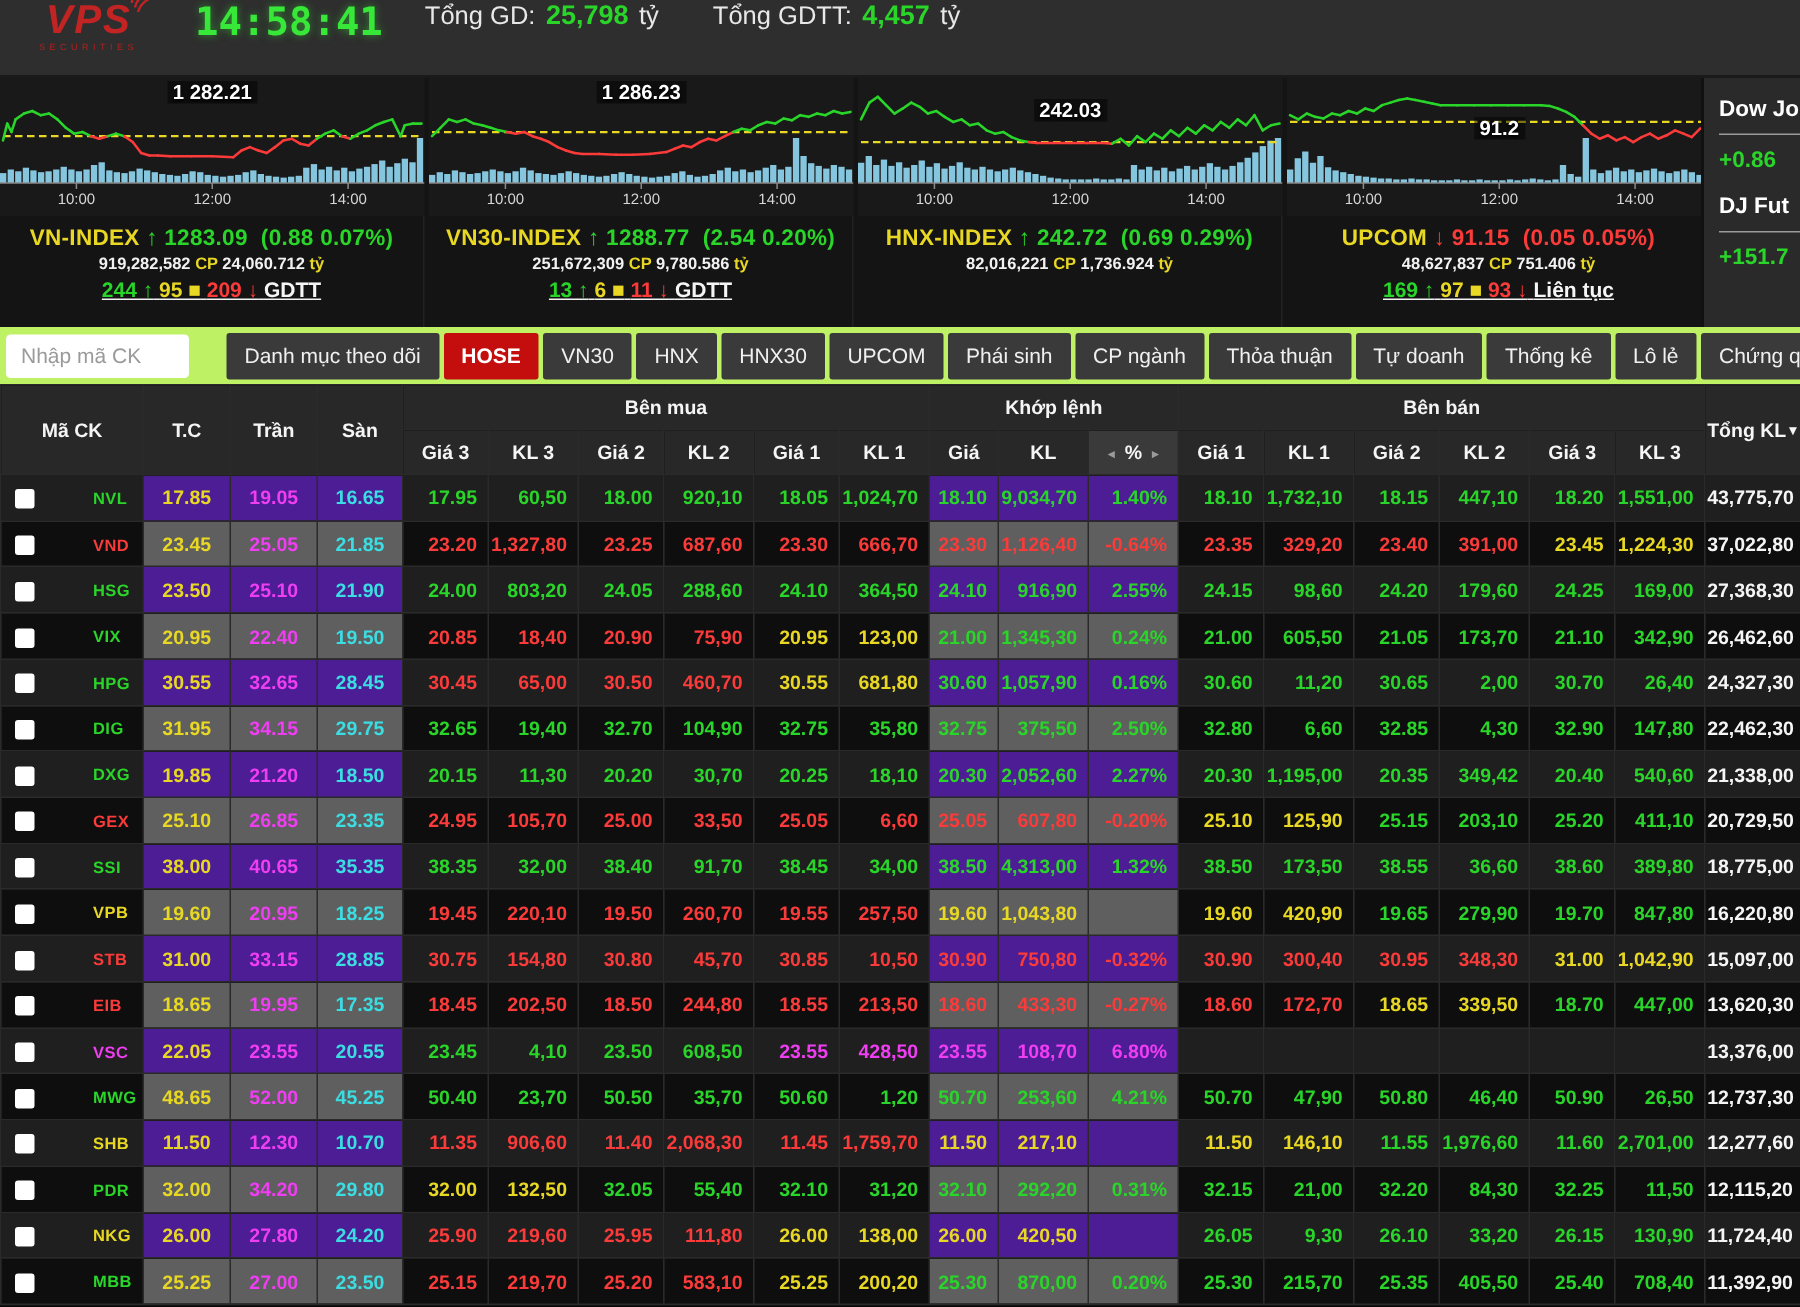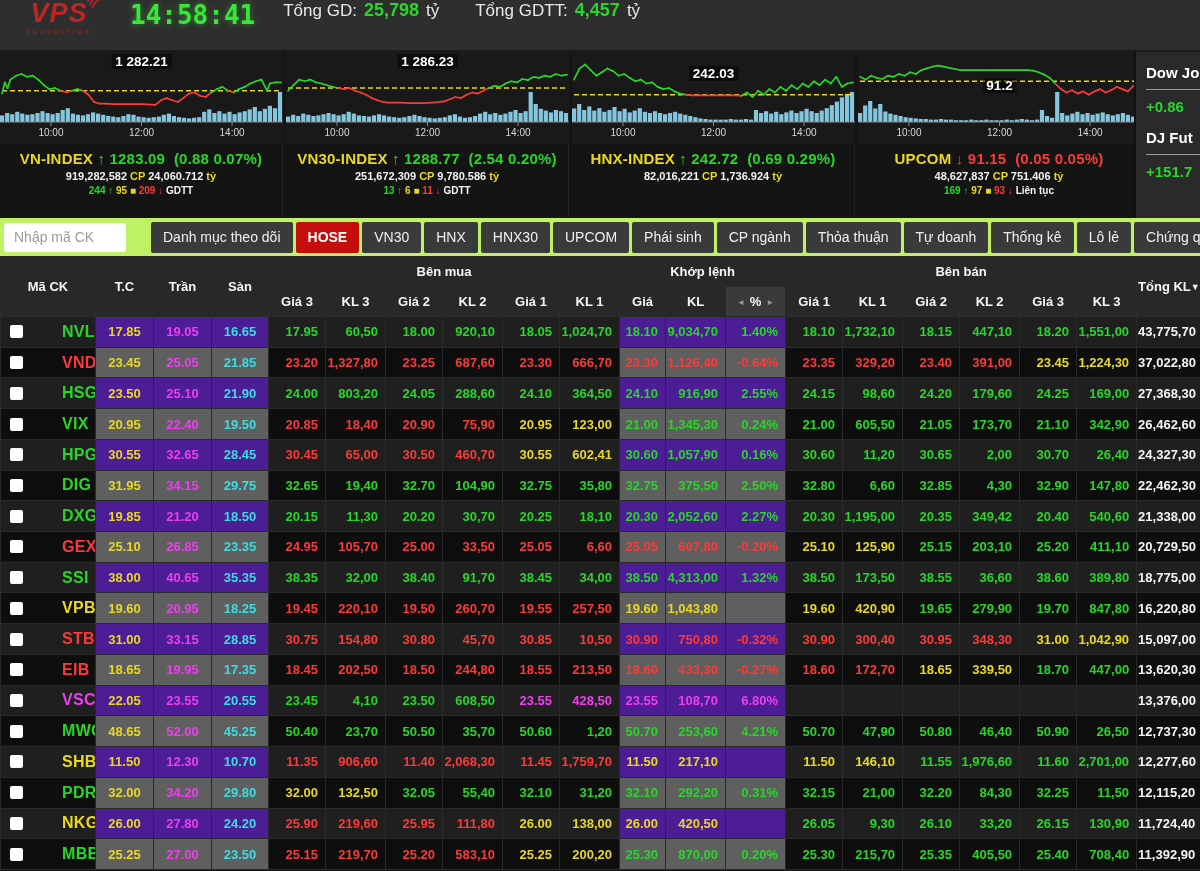--- a/index.html
+++ b/index.html
@@ -19,21 +19,21 @@
 
   
   .upper{position:relative;height:166px;background:#141414;}
   .charts-row{display:flex;gap:3px;height:92px;}
   .chart-panel{position:relative;width:283px;height:92px;background:#191919;}
   .chart-top-label{position:absolute;left:50%;transform:translateX(-50%);font-size:13.5px;font-weight:bold;color:#fff;background:rgba(0,0,0,.45);padding:0 4px;text-shadow:0 1px 2px #000;white-space:nowrap;}
   .summaries{display:flex;gap:3px;height:74px;}
   .sum-block{width:283px;text-align:center;padding-top:6px;border-right:1px solid #222;}
   .sum-l1{font-size:15px;font-weight:bold;letter-spacing:.2px;}
   .sum-l2{font-size:11px;margin-top:3px;color:#f2f2f2;font-weight:bold;}
-  .sum-l3{font-size:10px;margin-top:3px;font-weight:bold;color:#f2f2f2;}
+  .sum-l3{font-size:14px;margin-top:3px;font-weight:bold;color:#f2f2f2;text-decoration:underline;}
   .sidebar{position:absolute;right:0;top:0;width:66px;height:166px;background:#2a2a2a;border-left:2px solid #111;padding:6px 0 0 10px;overflow:hidden;}
   .sb-title{color:#fff;font-weight:bold;font-size:15px;white-space:nowrap;margin-top:6px;}
   .sb-rule{width:70px;height:1px;background:#9a9a9a;margin:8px 0;}
   .sb-val{color:#2ad52a;font-weight:bold;font-size:15px;white-space:nowrap;margin-bottom:14px;}
 
   
   .tabsbar{height:38px;display:flex;align-items:center;gap:19px;padding-left:4px;background:#bef264;overflow:hidden;white-space:nowrap;}
   .search-box{width:122px;height:29px;border:none;border-radius:3px;background:#fff;color:#333;font-size:14px;padding:0 10px;margin-right:6px;outline:none;}
   .search-box::placeholder{color:#9a9a9a;}
   .tab{flex:0 0 auto;height:31px;line-height:31px;padding:0 12px;background:#3a3a3a;color:#f0f0f0;font-size:14px;border-radius:2px;cursor:pointer;}
@@ -48,21 +48,21 @@
   .caret{font-size:9px;vertical-align:1px;}
   .board tbody tr{height:30.72px;}
   .board td{font-size:13px;font-weight:bold;text-align:right;padding-right:7px;}
   td.symcell{text-align:left;padding:0;}
   td.ctr{text-align:center;padding:0 2px;}
   tr.rA td{background:#1f1f1f;}
   tr.rB td{background:#0e0e0e;}
   tr.rA td.hl{background:#4c1d95;}
   tr.rB td.hl{background:#5f5f5f;}
   .cb{display:inline-block;width:13px;height:13px;background:#fff;border-radius:2px;margin:0 9px 0 9px;vertical-align:middle;cursor:pointer;}
-  .sym{font-size:16px;vertical-align:middle;letter-spacing:.3px;padding-left:30px;}
+  .sym{font-size:11px;vertical-align:middle;letter-spacing:.3px;padding-left:30px;}
 
   .c-g{color:#2ad52a;} .c-r{color:#fb3a3a;} .c-y{color:#e8d824;}
   .c-m{color:#ef3df2;} .c-c{color:#3cdde2;} .c-w{color:#f5f5f5;}
 </style>
 </head>
 <body>
 
 <div id="app">
 
   <div class="topbar">
@@ -730,21 +730,21 @@
         <tr class="rA">
           <td class="symcell"><span class="cb"></span><span class="sym c-g">HPG</span></td>
           <td class="ctr hl c-y">30.55</td>
           <td class="ctr hl c-m">32.65</td>
           <td class="ctr hl c-c">28.45</td>
           <td class=" c-r">30.45</td>
           <td class=" c-r">65,00</td>
           <td class=" c-r">30.50</td>
           <td class=" c-r">460,70</td>
           <td class=" c-y">30.55</td>
-          <td class=" c-y">602,41</td>
+          <td class=" c-y">681,80</td>
           <td class=" hl c-g">30.60</td>
           <td class=" hl c-g">1,057,90</td>
           <td class=" hl c-g">0.16%</td>
           <td class=" c-g">30.60</td>
           <td class=" c-g">11,20</td>
           <td class=" c-g">30.65</td>
           <td class=" c-g">2,00</td>
           <td class=" c-g">30.70</td>
           <td class=" c-g">26,40</td>
           <td class="c-w">24,327,30</td>

